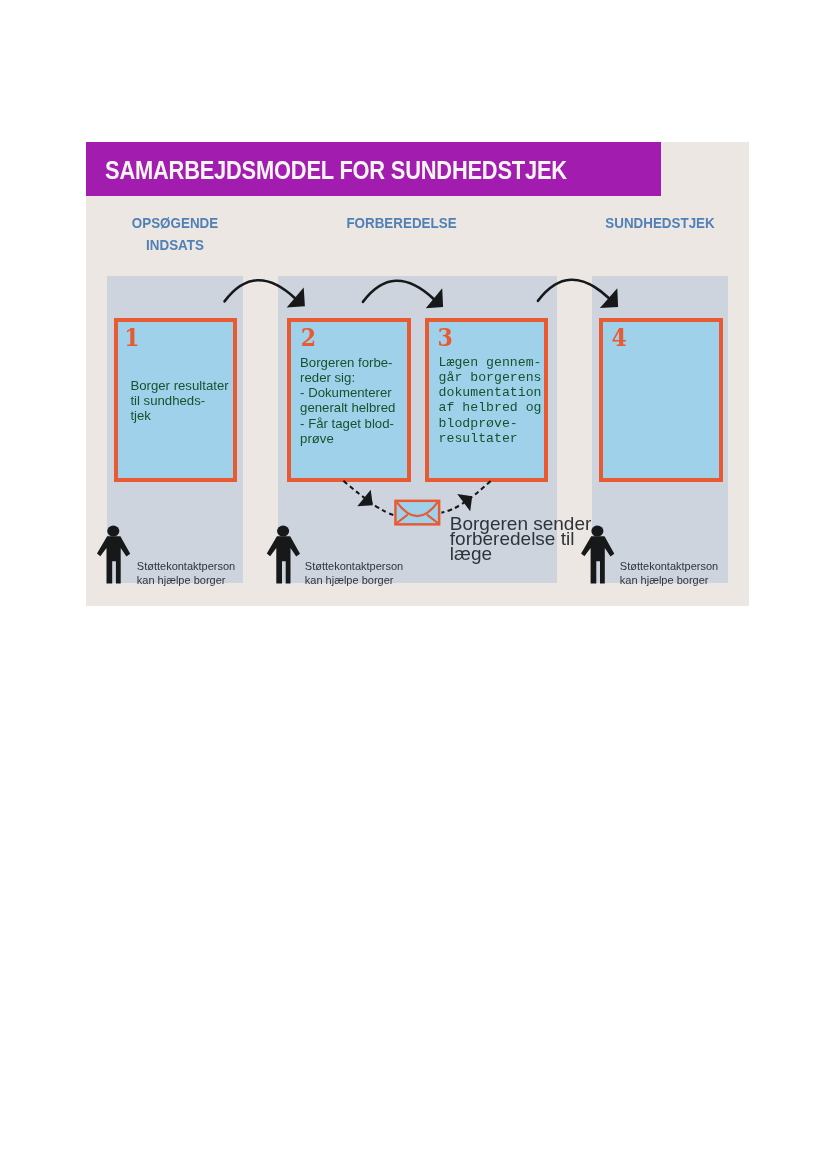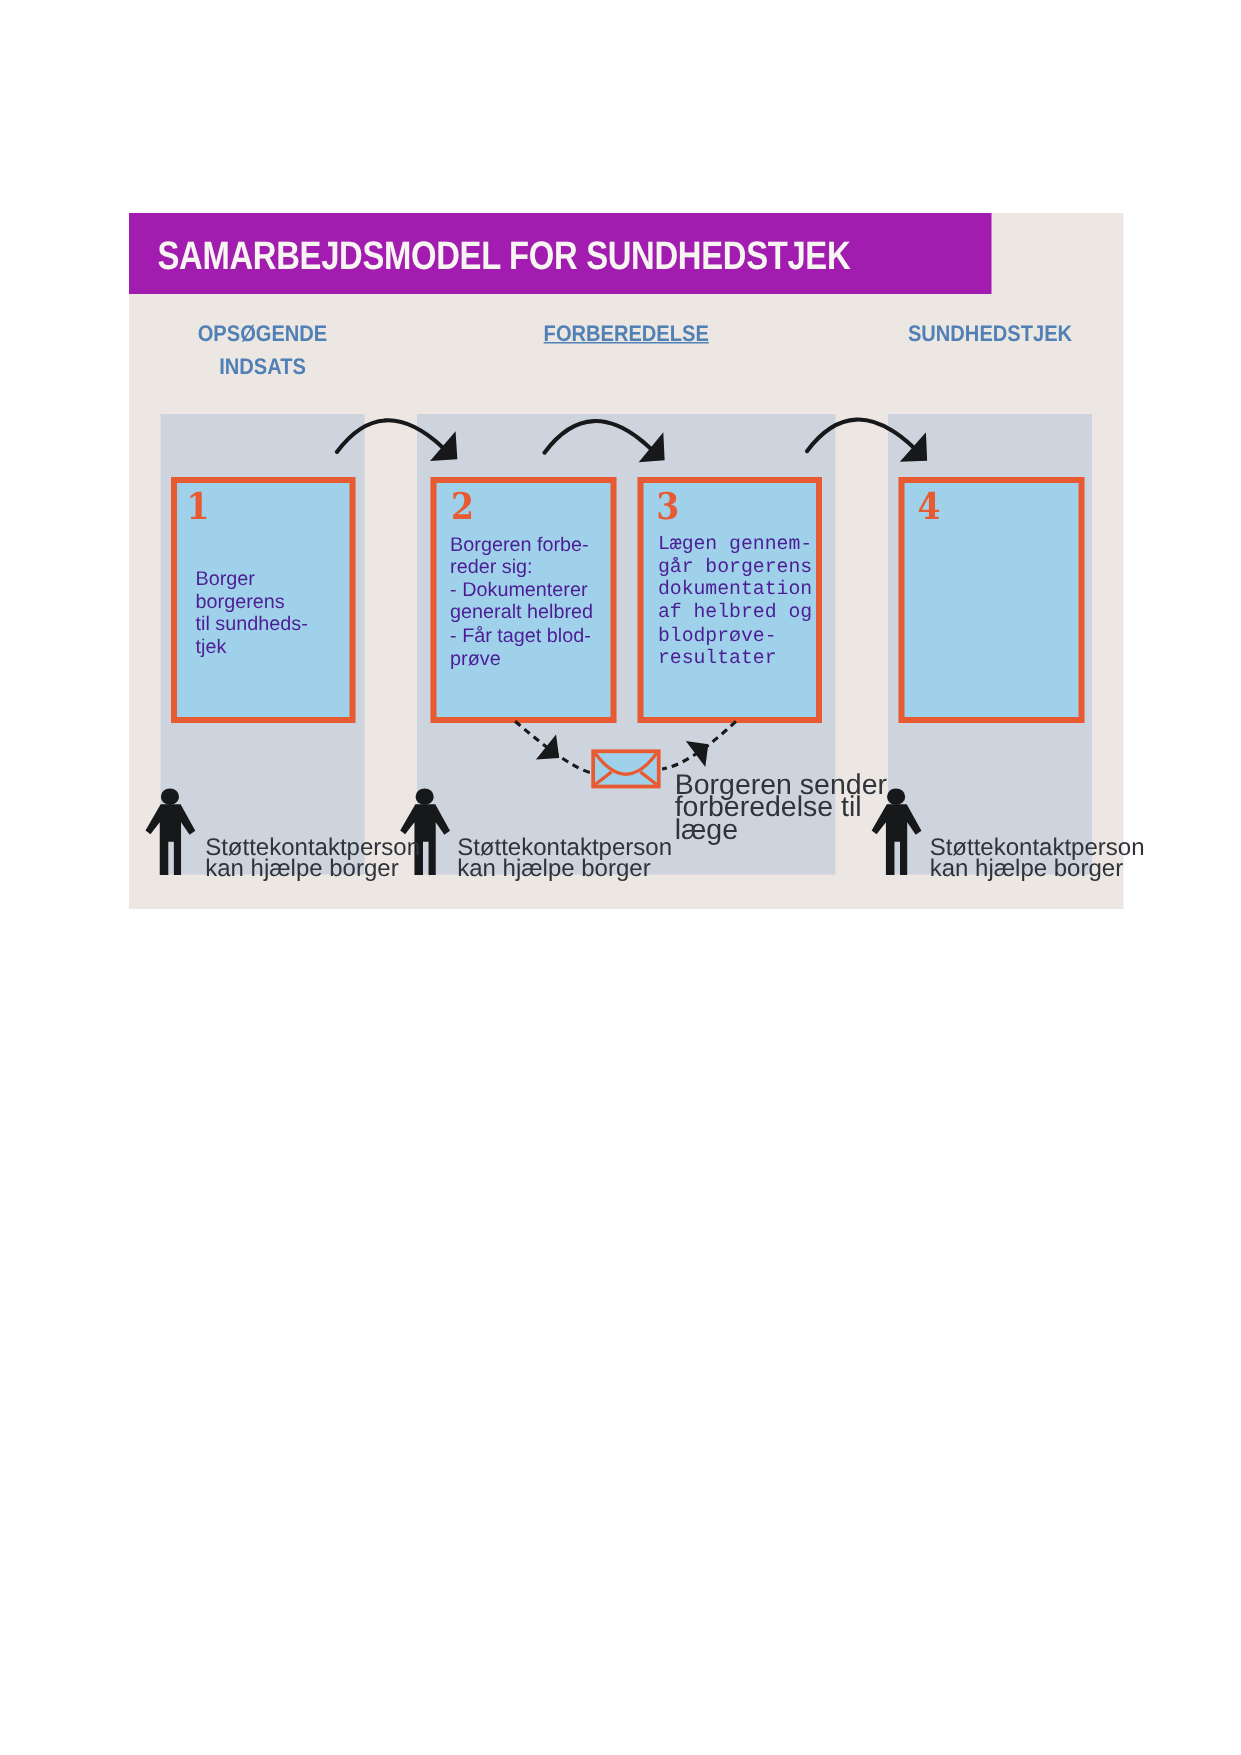--- a/index.html
+++ b/index.html
@@ -37,49 +37,49 @@
     position: absolute; top: 176px; height: 163.6px;
     background: #9FD2EA; border: 4.3px solid #E85A31; box-sizing: border-box;
   }
   .stepnum {
     position: absolute; top: 4px;
     font-family: "DejaVu Serif", serif; font-stretch: condensed;
     font-size: 24.5px; font-weight: bold; color: #E85A31; line-height: 24px; will-change: opacity;
   }
   .steptext {
     position: absolute; font-size: 13.2px; line-height: 15.25px;
-    color: #4c1d95; white-space: pre-line; will-change: opacity;
+    color: #14532d; white-space: pre-line; will-change: opacity;
   }
-  .caption { position: absolute; font-size: 16px; line-height: 14px; color: #2E343A; white-space: pre-line; will-change: opacity; }
+  .caption { position: absolute; font-size: 11px; line-height: 14px; color: #2E343A; white-space: pre-line; will-change: opacity; }
   .caption2 { position: absolute; font-size: 19px; line-height: 15.15px; color: #2E343A; white-space: pre-line; will-change: opacity; }
 
   svg.ov { position: absolute; left: 0; top: 0; overflow: visible; }
 </style>
 </head>
 <body>
 
 <div id="page">
   <div class="panel">
 
     <div class="titlebar">
       <div class="t">SAMARBEJDSMODEL FOR SUNDHEDSTJEK</div>
     </div>
 
     <div class="colhead" style="left:-11px;top:70px;width:200px;"><i>OPSØGENDE
 INDSATS</i></div>
-    <div class="colhead" style="left:192px;top:70px;width:279px;text-decoration:underline;"><i>FORBEREDELSE</i></div>
+    <div class="colhead" style="left:176px;top:70px;width:279px;"><i>FORBEREDELSE</i></div>
     <div class="colhead" style="left:474px;top:70px;width:200px;"><i>SUNDHEDSTJEK</i></div>
 
     <div class="band" style="left:21px;width:136.3px;"></div>
     <div class="band" style="left:191.9px;width:279.3px;"></div>
     <div class="band" style="left:505.8px;width:136.2px;"></div>
 
     <div class="stepbox" style="left:27.8px;width:123px;">
       <div class="stepnum" style="left:6.5px;">1</div>
-      <div class="steptext" style="left:12.6px;top:55.6px;">Borger borgerens
+      <div class="steptext" style="left:12.6px;top:55.6px;">Borger resultater
 til sundheds-
 tjek</div>
     </div>
     <div class="stepbox" style="left:200.9px;width:124.3px;">
       <div class="stepnum" style="left:9.8px;">2</div>
       <div class="steptext" style="left:9.2px;top:32.5px;">Borgeren forbe-
 reder sig:
 - Dokumenterer
 generalt helbred
 - Får taget blod-

